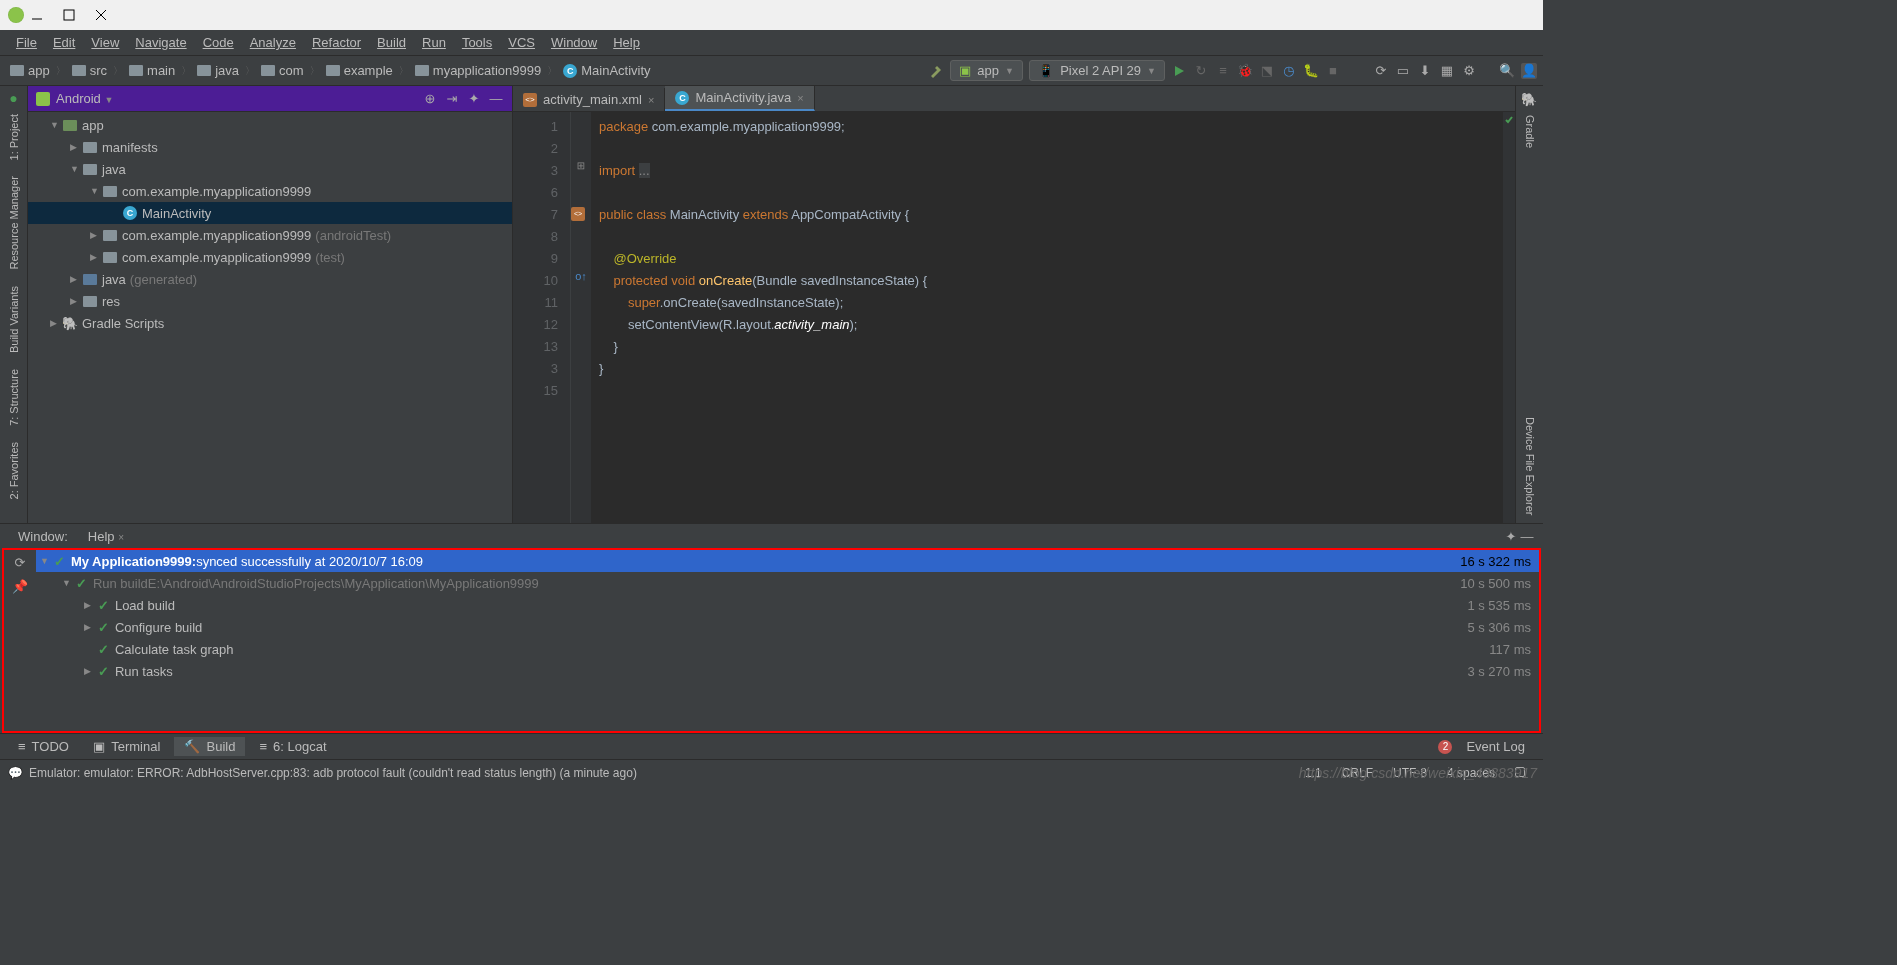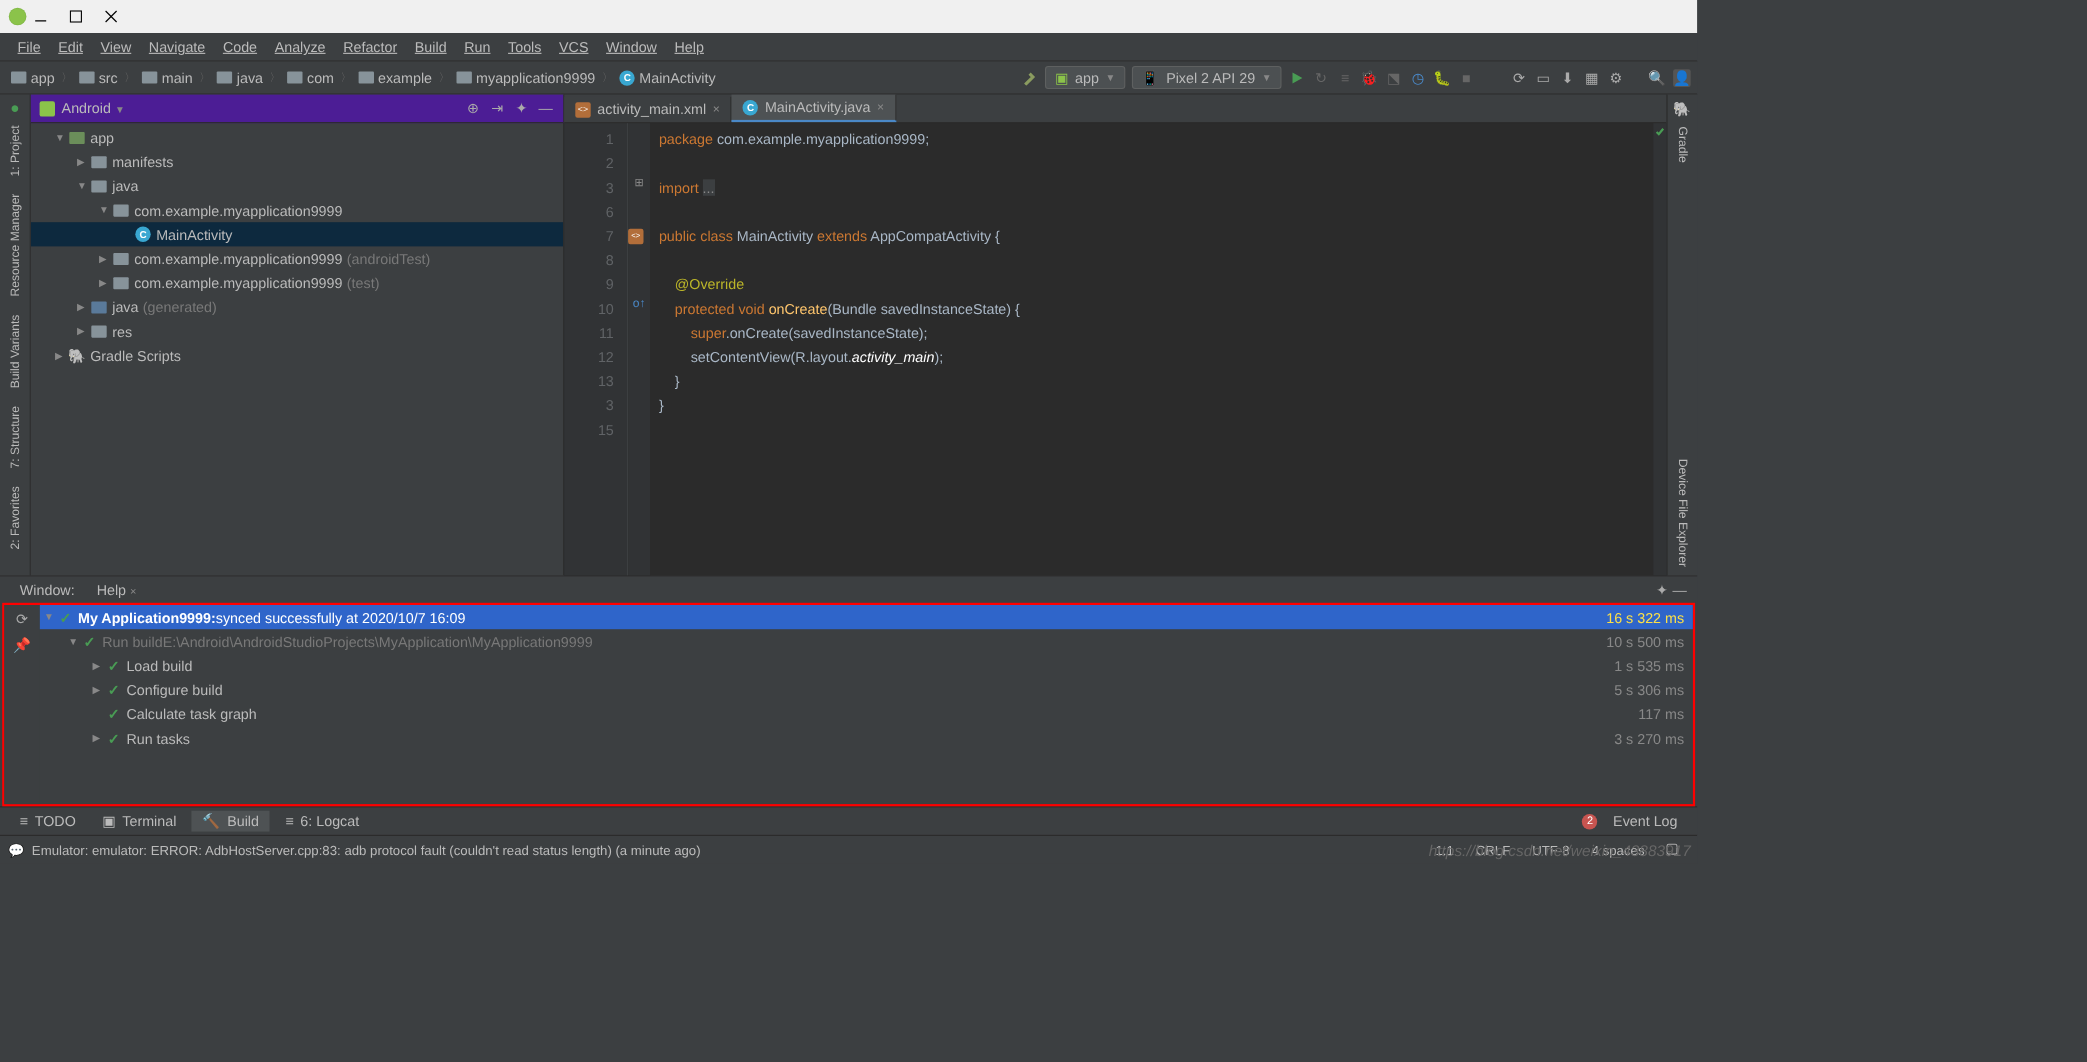--- a/index.html
+++ b/index.html
@@ -62,21 +62,21 @@
 .build-header { height:24px; display:flex; align-items:center; padding:0 8px; }
 .build-header .btab { padding:2px 10px; }
 .build-body { flex:1; display:flex; border:2px solid #ff0000; margin:0 2px; }
 .build-left { width:32px; background:#3c3f41; display:flex; flex-direction:column; align-items:center; padding-top:4px; gap:8px; }
 .build-tree { flex:1; overflow:auto; font-size:13px; }
 .btrow { display:flex; align-items:center; height:22px; padding-left:4px; }
 .btrow.sel { background:#2f65ca; color:#fff; }
 .btrow .arrow { width:14px; font-size:9px; color:#888; }
 .btrow .check { color:#499c54; margin-right:6px; font-weight:bold; }
 .btrow .time { margin-left:auto; margin-right:8px; color:#888; }
-.btrow.sel .time { color:#fde047; }
+.btrow.sel .time { color:#000000; }
 .btrow .dim { color:#787878; }
 
 .bottom-tabs { height:26px; background:#3c3f41; border-top:1px solid #2b2b2b; display:flex; align-items:center; padding:0 8px; gap:4px; }
 .btab2 { padding:2px 10px; display:flex; align-items:center; gap:6px; cursor:pointer; }
 .btab2.active { background:#4e5254; }
 .badge { background:#c75450; color:#fff; border-radius:50%; width:14px; height:14px; font-size:10px; display:inline-flex; align-items:center; justify-content:center; }
 
 .statusbar { height:26px; background:#3c3f41; border-top:1px solid #2b2b2b; display:flex; align-items:center; padding:0 8px; font-size:12px; }
 .statusbar .msg { flex:1; white-space:nowrap; overflow:hidden; }
 .statusbar .cell { padding:0 10px; }

